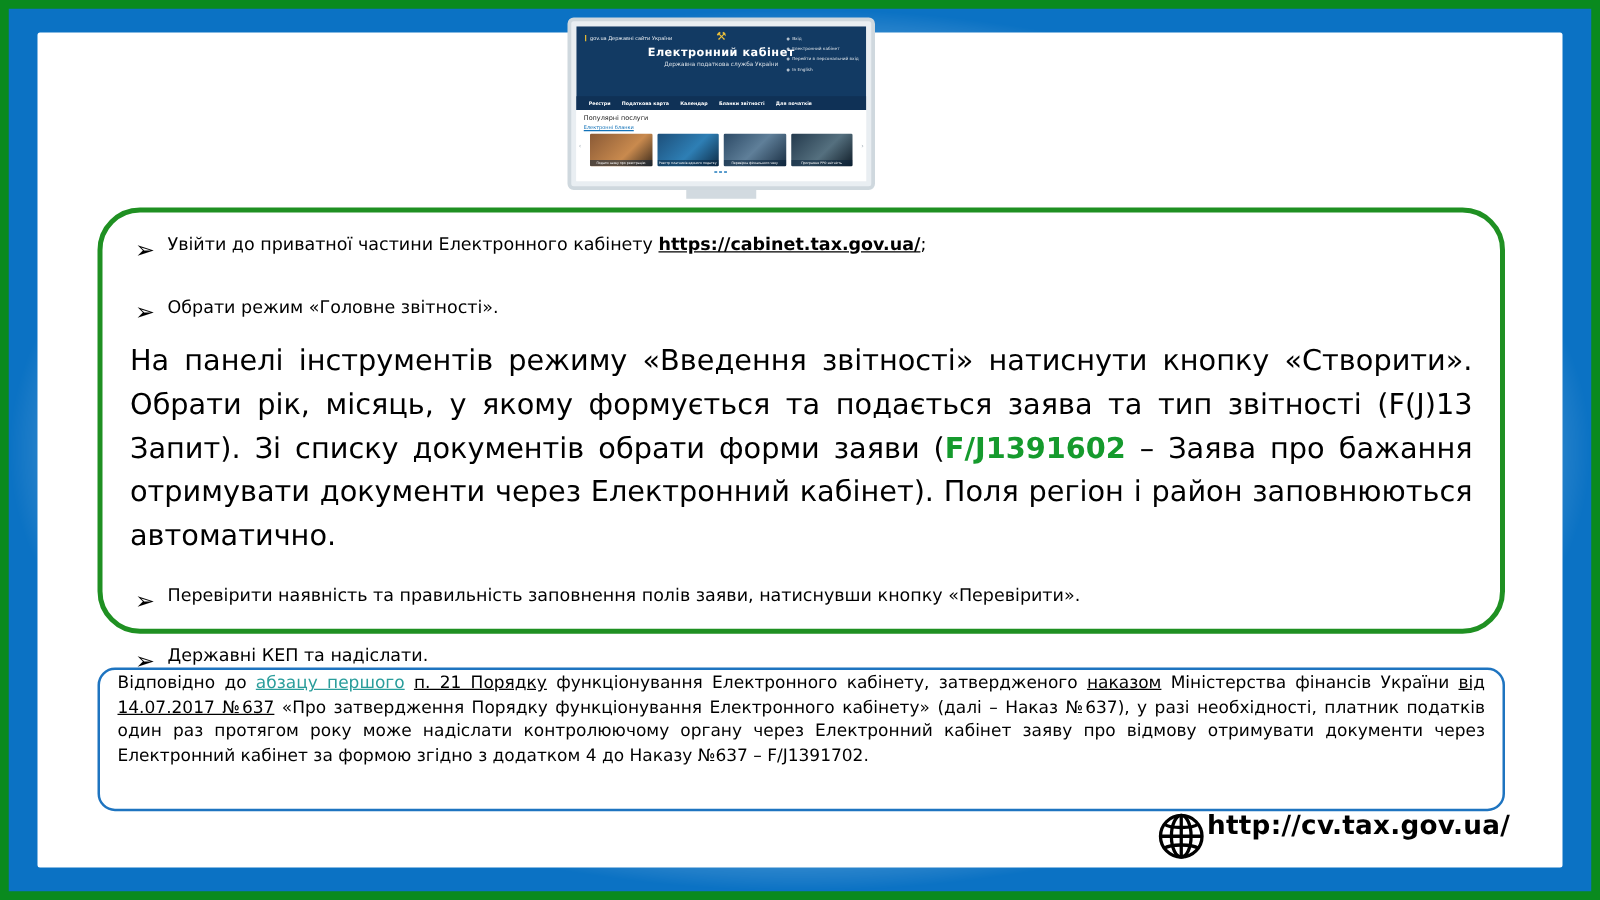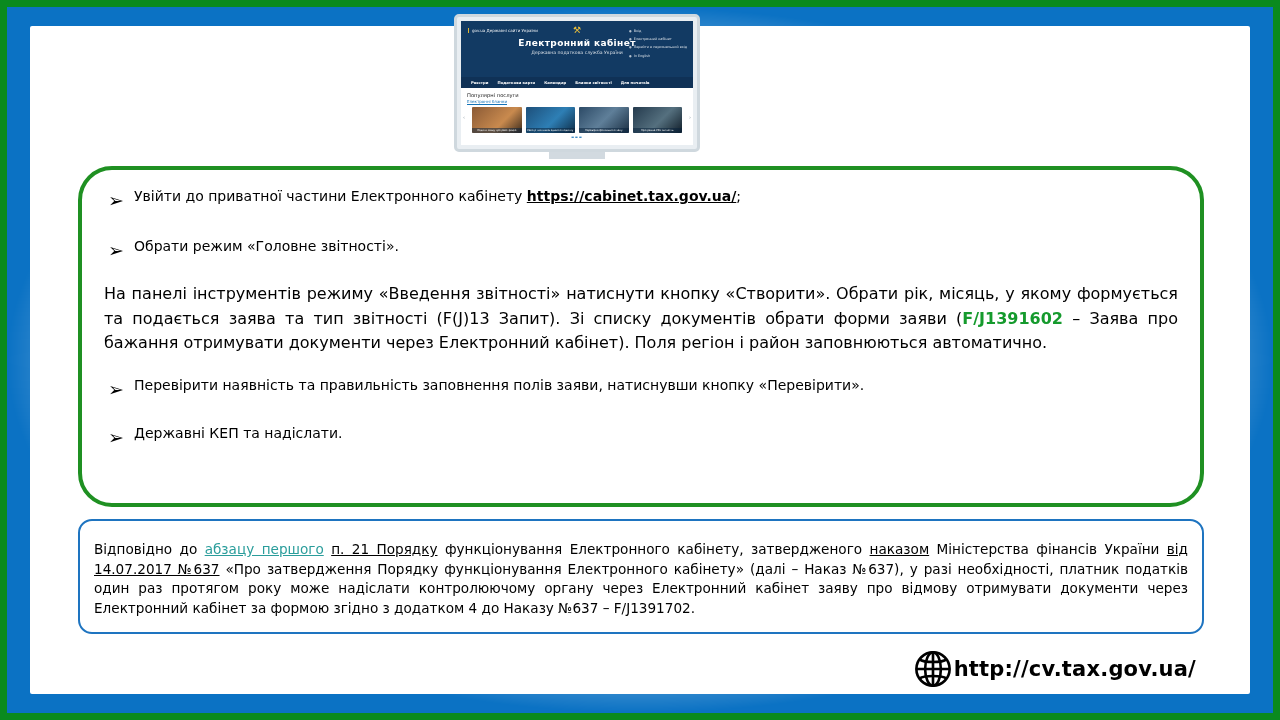--- a/index.html
+++ b/index.html
@@ -311,67 +311,67 @@
   }
   .bullet-text {
     flex: 1 1 auto;
     font-size: 14px;
     line-height: 1.48;
     color: #000;
     text-align: justify;
   }
   .b-first { margin-top: 2px; }
   .para {
-    font-size: 16px;
+    font-size: 23px;
     line-height: 1.52;
     color: #000;
     text-align: justify;
-    margin-top: 18px;
+    margin-top: 8px;
   }
   .spacer-sm { height: 20px; }
   .spacer-md { height: 22px; }
   .link-url {
     font-weight: bold;
     text-decoration: underline;
     color: #000;
   }
   .code-green {
     color: #159a2d;
     font-weight: bold;
   }
 
   
   .note-box {
     position: absolute;
     left: 78px;
-    top: 519px;
+    top: 534px;
     width: 1126px;
     height: 115px;
     border: 2.5px solid #1e74c0;
     border-radius: 14px;
     box-sizing: border-box;
     background: #ffffff;
-    padding: 19px 14px;
+    padding: 1px 14px;
   }
   .note-text {
     font-size: 13.6px;
     line-height: 1.44;
     color: #000;
     text-align: justify;
   }
   .u-black { text-decoration: underline; }
   .u-teal { color: #2a9d9b; text-decoration: underline; }
 
   
   .site-row {
     position: absolute;
-    right: 84px;
+    right: 72px;
     top: 648px;
     display: flex;
-    align-items: center;
+    align-items: flex-start;
   }
   .globe {
     width: 42px;
     height: 42px;
     flex: 0 0 auto;
   }
   .site-url {
     font-size: 21px;
     font-weight: bold;
     color: #000;

